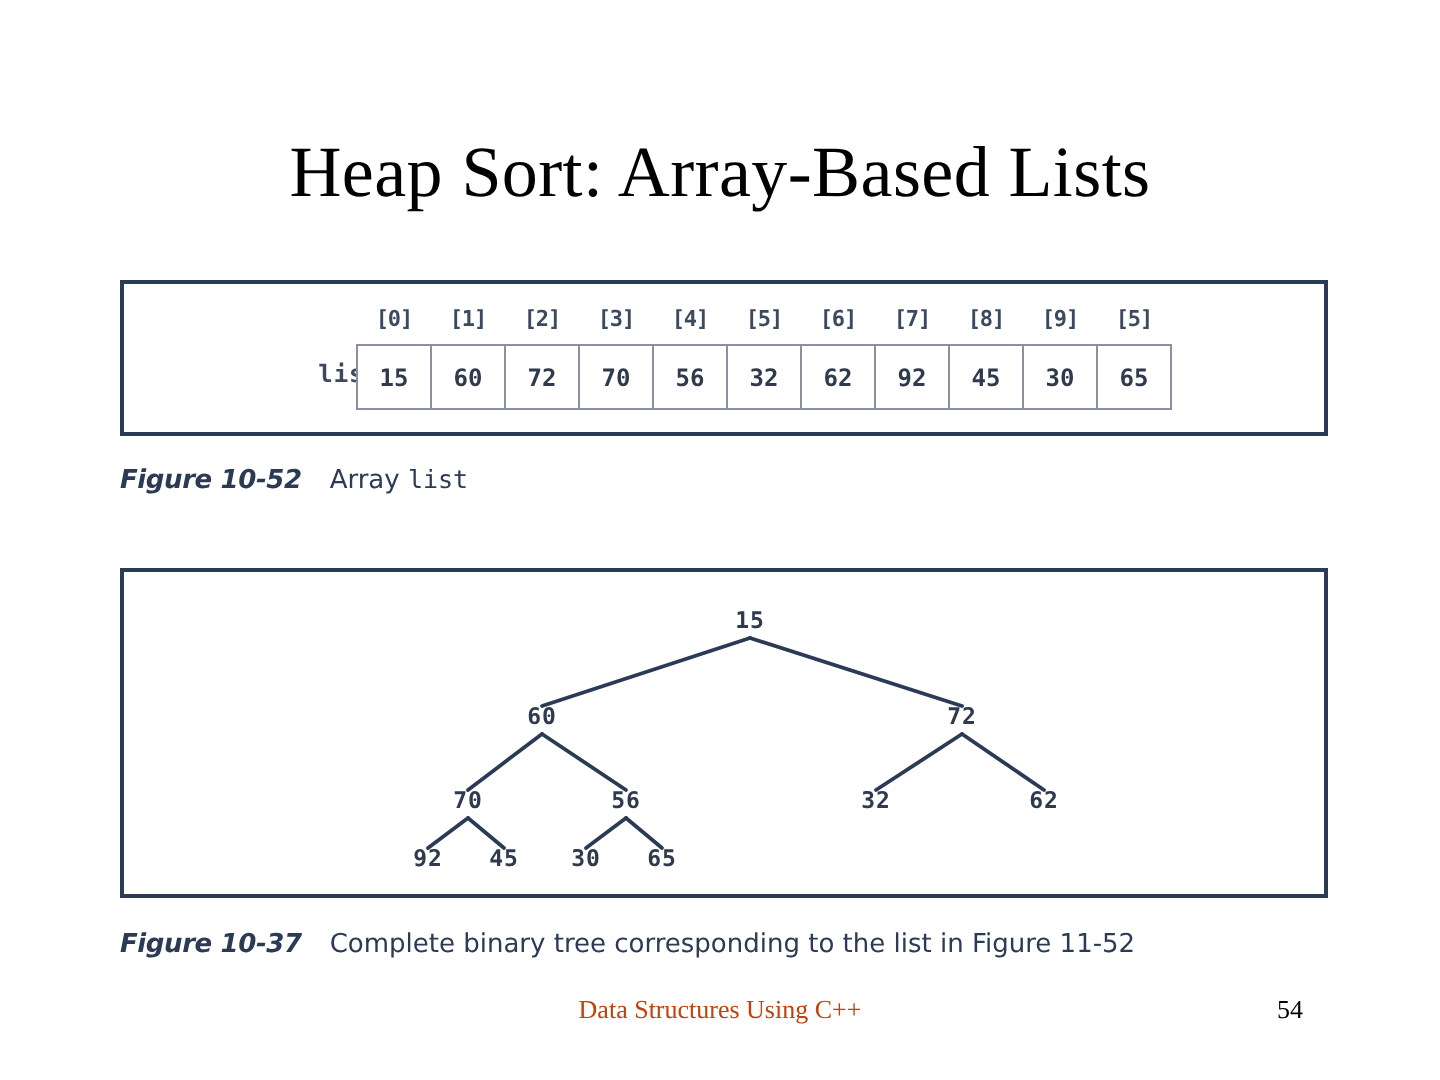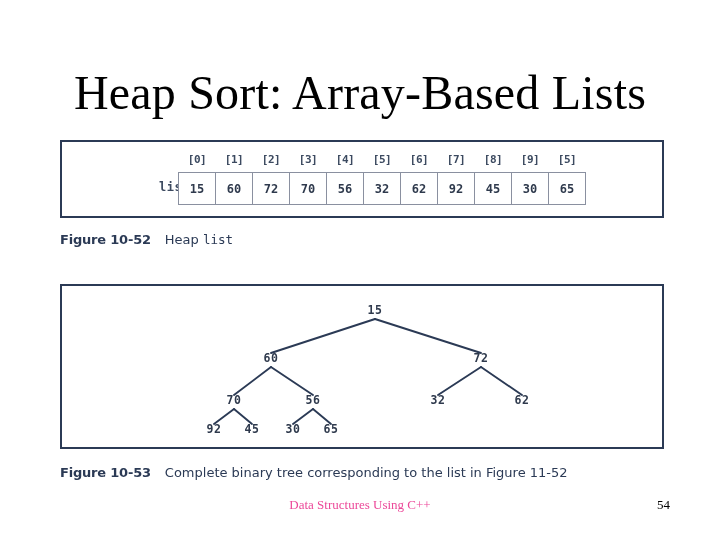--- a/index.html
+++ b/index.html
@@ -18,21 +18,21 @@
   }
 
   
   #slide-title {
     position: absolute;
     left: 0;
     top: 68px;
     width: 720px;
     text-align: center;
     font-family: "Liberation Serif", serif;
-    font-size: 48px;
+    font-size: 36px;
     font-weight: 400;
     letter-spacing: 0.2px;
     color: #000000;
     line-height: 1.05;
     white-space: nowrap;
   }
 
   
   .figure-frame {
     position: absolute;
@@ -108,20 +108,21 @@
   .figure-caption {
     position: absolute;
     font-family: "DejaVu Sans", "Liberation Sans", sans-serif;
     font-size: 13px;
     color: #2b3a55;
     white-space: nowrap;
   }
   .figure-caption .cap-num {
     font-weight: 700;
     letter-spacing: -0.2px;
+    font-style: italic;
   }
   .figure-caption .cap-text {
     font-weight: 400;
     margin-left: 14px;
   }
   .figure-caption .cap-mono {
     font-family: "DejaVu Sans Mono", "Liberation Mono", monospace;
     font-size: 12.5px;
   }
   #caption-52 { left: 60px; top: 232px; }
@@ -159,28 +160,28 @@
 
   
   #footer-title {
     position: absolute;
     left: 0;
     top: 497px;
     width: 720px;
     text-align: center;
     font-family: "Liberation Serif", serif;
     font-size: 13px;
-    color: #ec4899;
+    color: #c2410c;
   }
   #footer-page {
     position: absolute;
     left: 620px;
     top: 497px;
     width: 50px;
-    text-align: right;
+    text-align: center;
     font-family: "Liberation Serif", serif;
     font-size: 13px;
     color: #000000;
   }
 </style>
 </head>
 <body>
 
 <div id="slide-title">Heap Sort: Array-Based Lists</div>
 
@@ -230,21 +231,21 @@
         </div>
         <div class="array-cell">
           <span class="array-index">[5]</span>
           <span>65</span>
         </div>
       </div>
   </div>
 </div>
 
 <div id="caption-52" class="figure-caption">
-  <span class="cap-num">Figure 10-52</span><span class="cap-text">Heap </span><span class="cap-mono">list</span>
+  <span class="cap-num">Figure 10-52</span><span class="cap-text">Array </span><span class="cap-mono">list</span>
 </div>
 
 <div id="figure-53-frame" class="figure-frame">
   <svg id="tree-svg" viewBox="0 0 600 161" preserveAspectRatio="none">
     <g id="tree-edges">
         <line class="tree-edge" x1="313" y1="33" x2="209" y2="67"></line>
         <line class="tree-edge" x1="313" y1="33" x2="419" y2="67"></line>
         <line class="tree-edge" x1="209" y1="81" x2="172" y2="109"></line>
         <line class="tree-edge" x1="209" y1="81" x2="251" y2="109"></line>
         <line class="tree-edge" x1="419" y1="81" x2="376" y2="109"></line>
@@ -264,17 +265,17 @@
         <text class="tree-node-label" x="460" y="118">62</text>
         <text class="tree-node-label" x="152" y="147">92</text>
         <text class="tree-node-label" x="190" y="147">45</text>
         <text class="tree-node-label" x="231" y="147">30</text>
         <text class="tree-node-label" x="269" y="147">65</text>
       </g>
   </svg>
 </div>
 
 <div id="caption-53" class="figure-caption">
-  <span class="cap-num">Figure 10-53</span><span class="cap-text">Complete binary tree corresponding to the list in Figure 11-52</span>
+  <span class="cap-num">Figure 10-37</span><span class="cap-text">Complete binary tree corresponding to the list in Figure 11-52</span>
 </div>
 
 <div id="footer-title">Data Structures Using C++</div>
 <div id="footer-page">54</div>
 
 </body></html>

